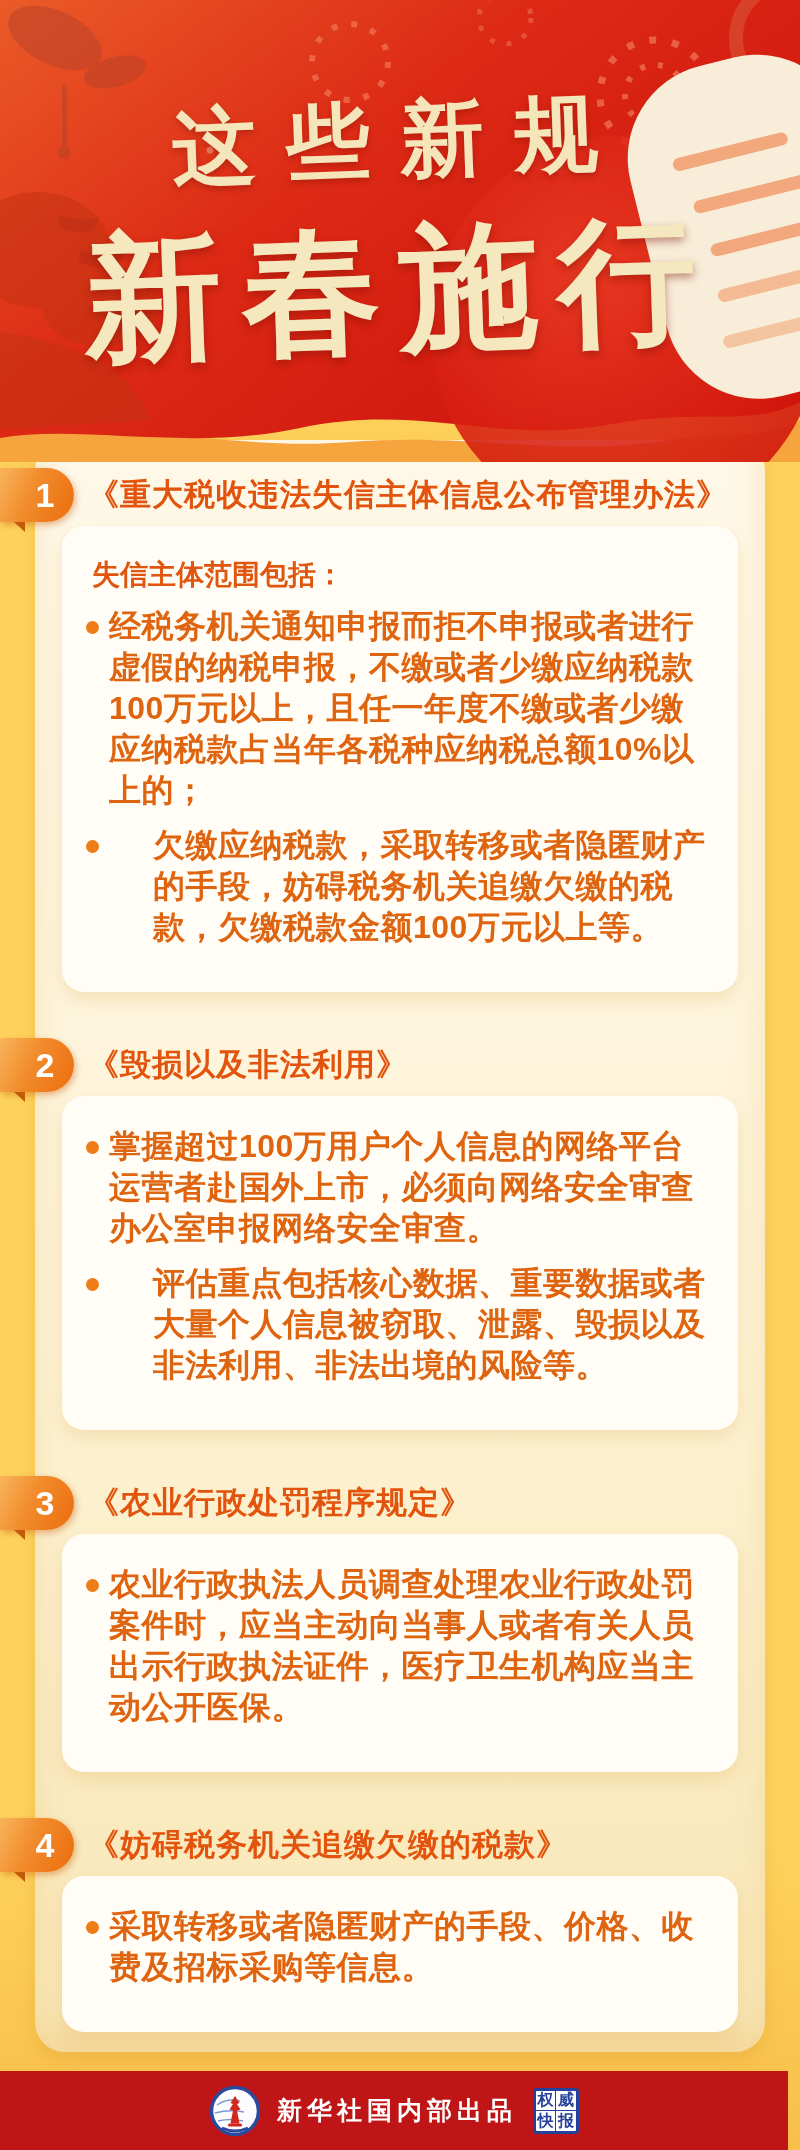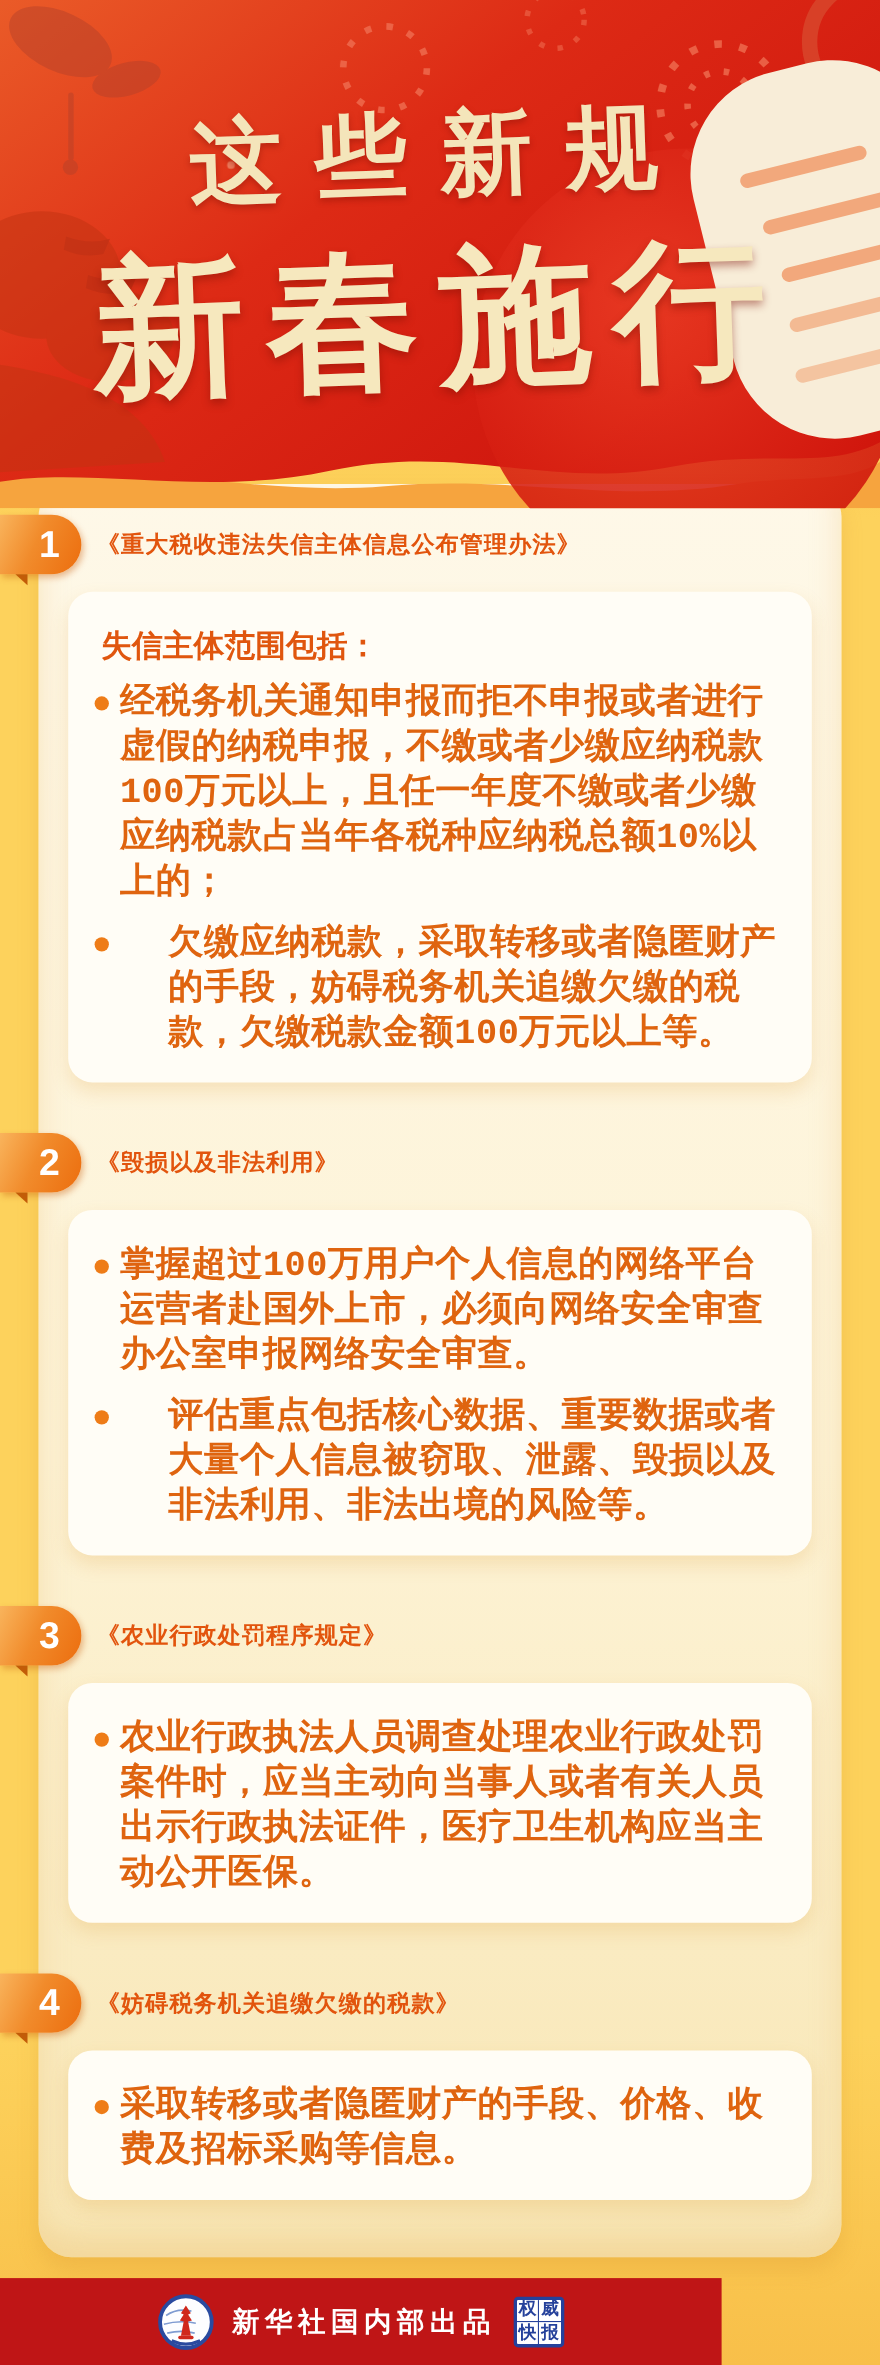--- a/index.html
+++ b/index.html
@@ -49,44 +49,43 @@
     display:flex; align-items:center; justify-content:center; padding-left:16px;
     box-shadow:2px 3px 6px rgba(200,90,10,.4);
     position:relative;
   }
   .num-badge::after{
     content:""; position:absolute; left:14px; bottom:-10px;
     border-left:11px solid transparent; border-right:0 solid transparent;
     border-top:10px solid #c25c08;
   }
   .sec-title{
-    margin:0 0 0 14px; font-size:21px; font-weight:800; color:#e2540d; letter-spacing:1px;
+    margin:0 0 0 14px; font-size:31px; font-weight:800; color:#e2540d; letter-spacing:1px;
   }
 
   .card{
-    margin:16px 27px 0; background:#fffdf6; border-radius:22px;
-    padding:30px 30px 24px 24px;
+    margin:4px 27px 0; background:#fffdf6; border-radius:22px;
+    padding:30px 30px 44px 24px;
     box-shadow:0 8px 16px rgba(222,158,66,.22);
-    font-family:Liberation Mono, monospace;
   }
   .intro{ margin:0 0 12px 6px; font-size:28px; font-weight:800; color:#e0560e; }
   .bullet{ display:flex; }
   .bullet + .bullet{ margin-top:14px;gap:44px; }
   .dot{
     flex:0 0 13px; width:13px; height:13px; border-radius:50%;
     background:#ee7c17; margin:15px 10px 0 0;
   }
   .bullet p{
     margin:0; font-size:32px; line-height:41px; font-weight:700;
     color:#df640f; letter-spacing:.5px;
   }
 
   
   .footer{
-    position:absolute; left:0; bottom:0; width:656px; height:79px; z-index:4;
+    position:absolute; left:0; bottom:0; width:788px; height:79px; z-index:4;
     background:#bf1516; display:flex; align-items:center; justify-content:center; gap:16px;
   }
   .producer{ color:#fff; font-size:25px; font-weight:700; letter-spacing:5px; }
   .kb-badge{
     width:46px; height:46px; background:#fff; border:3px solid #25419b; border-radius:4px;
     display:grid; grid-template-columns:1fr 1fr; grid-template-rows:1fr 1fr;
   }
   .kb-cell{
     display:flex; align-items:center; justify-content:center;
     color:#25419b; font-size:16px; font-weight:800; line-height:1;

